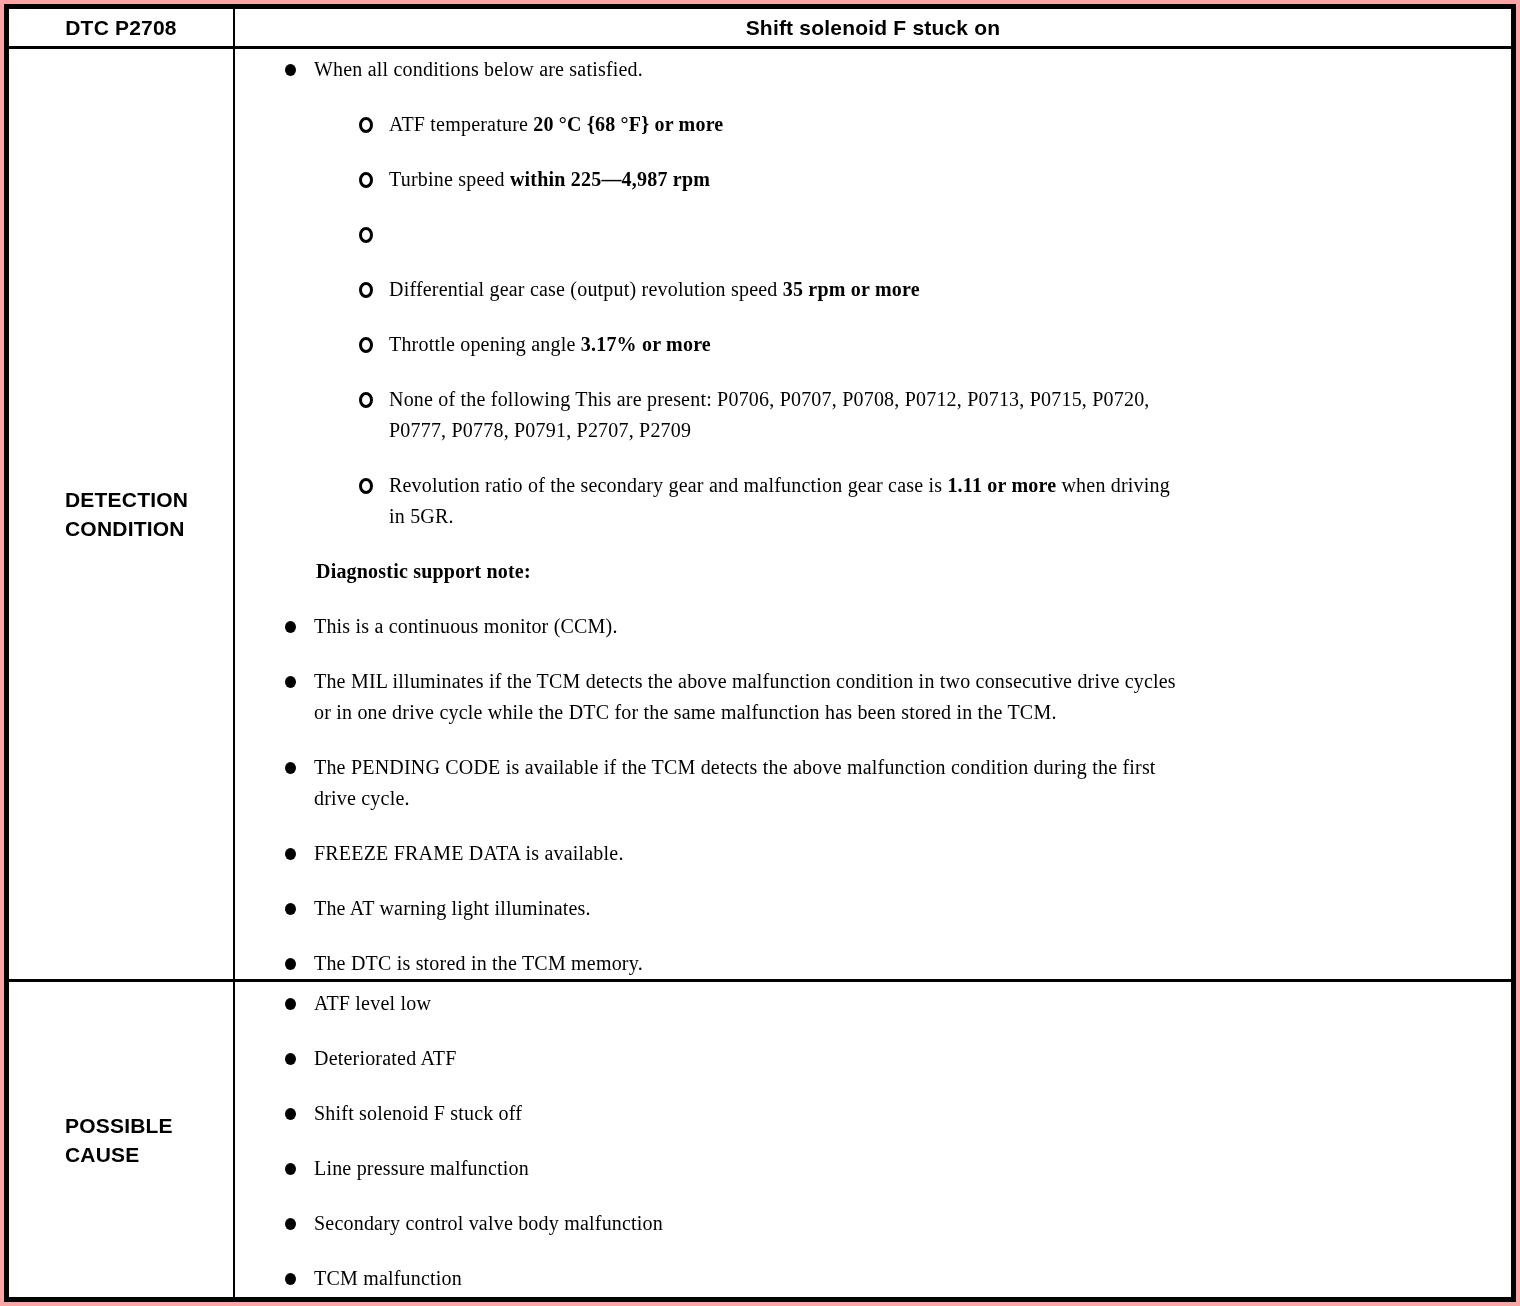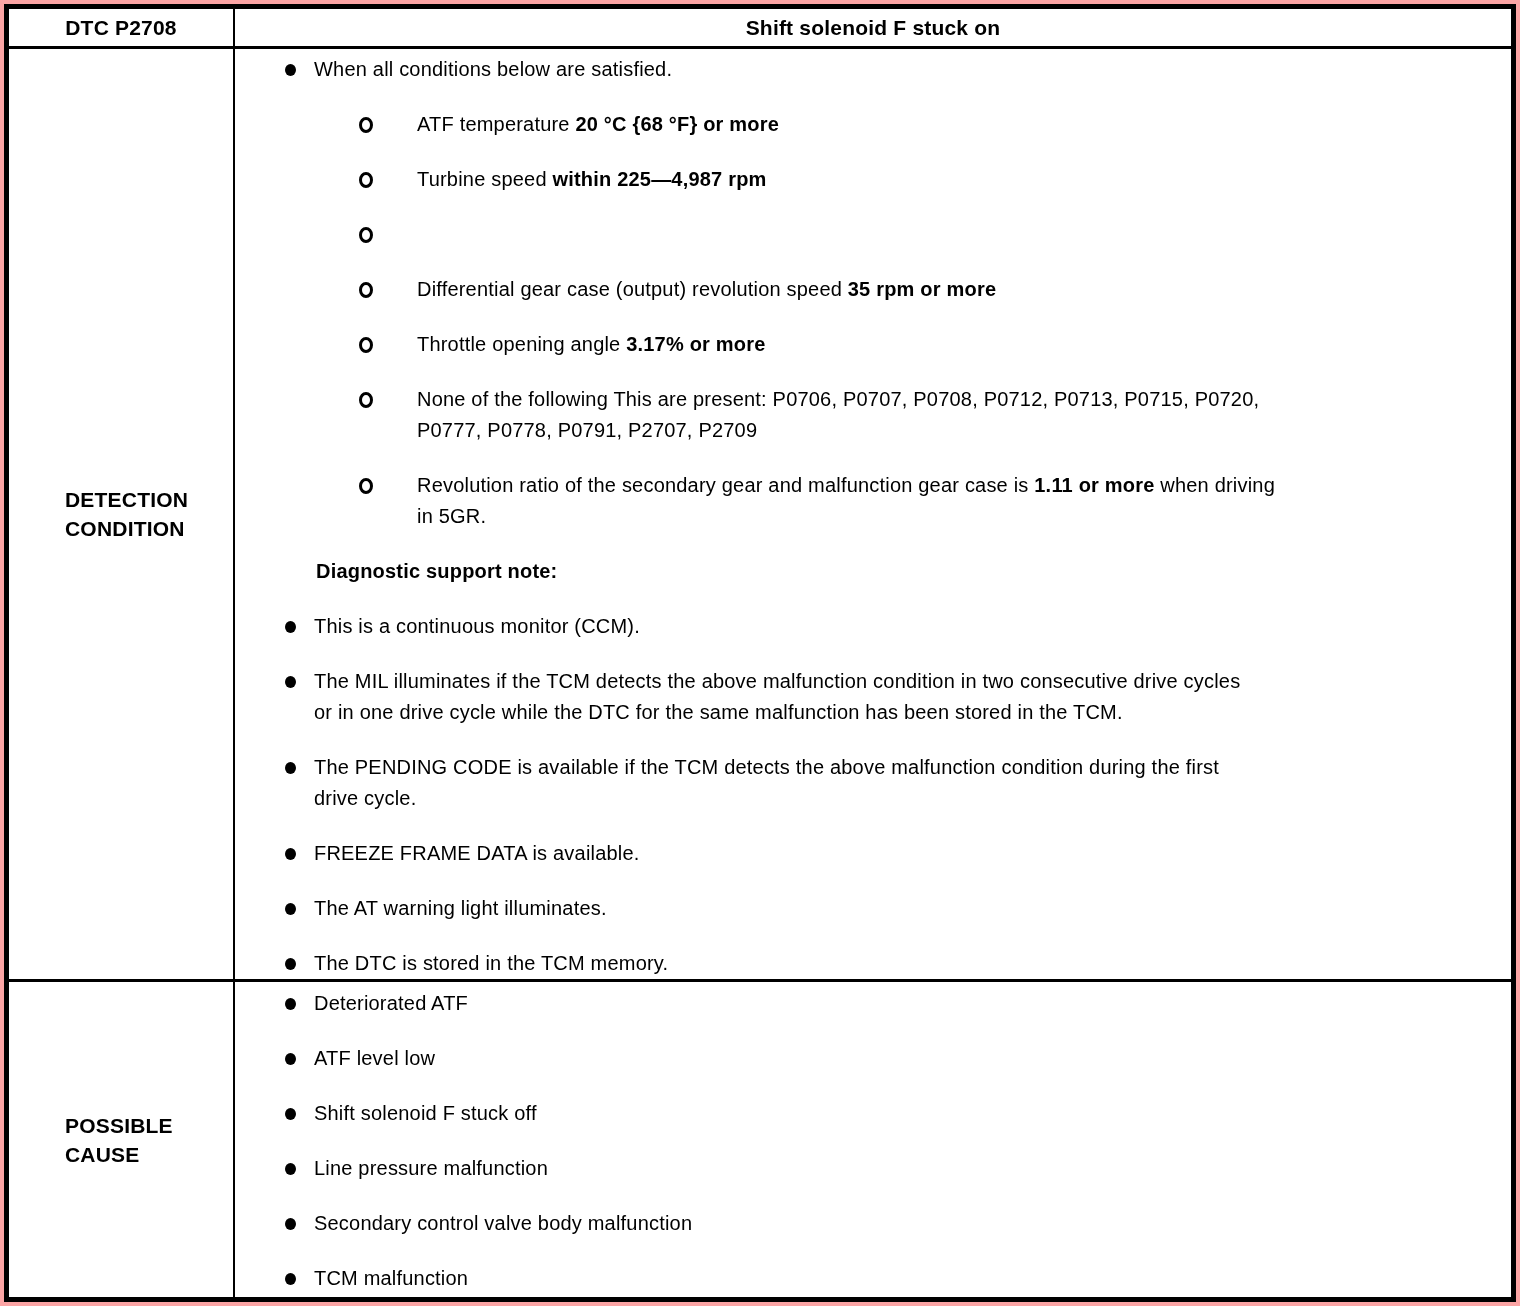--- a/index.html
+++ b/index.html
@@ -23,26 +23,26 @@
   .row-1 { border-bottom:3px solid #000; }
   .row-2 { border-bottom:3px solid #000; }
 
   .hdr { display:flex; align-items:center; justify-content:center;
          font-weight:bold; font-size:21px; letter-spacing:0.2px; }
 
   .label-cell { display:flex; align-items:center; padding:0 8px 0 10px;
                 font-weight:bold; font-size:21px; line-height:29px; letter-spacing:0.2px;justify-content:flex-end; }
   .label-cell span { max-width:160px; }
 
-  .content-cell { padding:5px 22px 0 0; font-size:20px; }
+  .content-cell { padding:5px 22px 0 0; font-size:20px;font-family:Liberation Serif, serif; }
   .content-cell.cause { padding-top:6px; }
 
   .item { display:flex; margin-bottom:24px; line-height:31px; letter-spacing:0.2px; }
   .item.bullet  { padding-left:50px; }
-  .item.sub     { padding-left:124px;gap:28px; }
+  .item.sub     { padding-left:124px; }
   .item.heading { padding-left:81px; font-weight:bold;text-align:right; }
   .marker { flex:0 0 auto; height:31px; display:flex; align-items:center; }
   .item.bullet .marker { width:29px; }
   .item.sub    .marker { width:30px; }
   .dot    { width:11px; height:12px; background:#000; border-radius:50%; }
   .circle { width:8px; height:10px; border:3px solid #000; border-radius:50%; }
   .txt { white-space:pre-wrap; }
   .txt b { font-weight:bold; }
 </style>
 </head>
@@ -155,27 +155,27 @@
       </div>
 
     <div class="cell col-l label-cell">
       <span>POSSIBLE CAUSE</span>
     </div>
     <div class="cell content-cell cause">
         <div class="item bullet">
           <span class="marker">
             <span class="dot"></span>
           </span>
+          <span class="txt"><span>ATF level low</span></span>
+        </div>
+        <div class="item bullet">
+          <span class="marker">
+            <span class="dot"></span>
+          </span>
           <span class="txt"><span>Deteriorated ATF</span></span>
-        </div>
-        <div class="item bullet">
-          <span class="marker">
-            <span class="dot"></span>
-          </span>
-          <span class="txt"><span>ATF level low</span></span>
         </div>
         <div class="item bullet">
           <span class="marker">
             <span class="dot"></span>
           </span>
           <span class="txt"><span>Shift solenoid F stuck off</span></span>
         </div>
         <div class="item bullet">
           <span class="marker">
             <span class="dot"></span>

